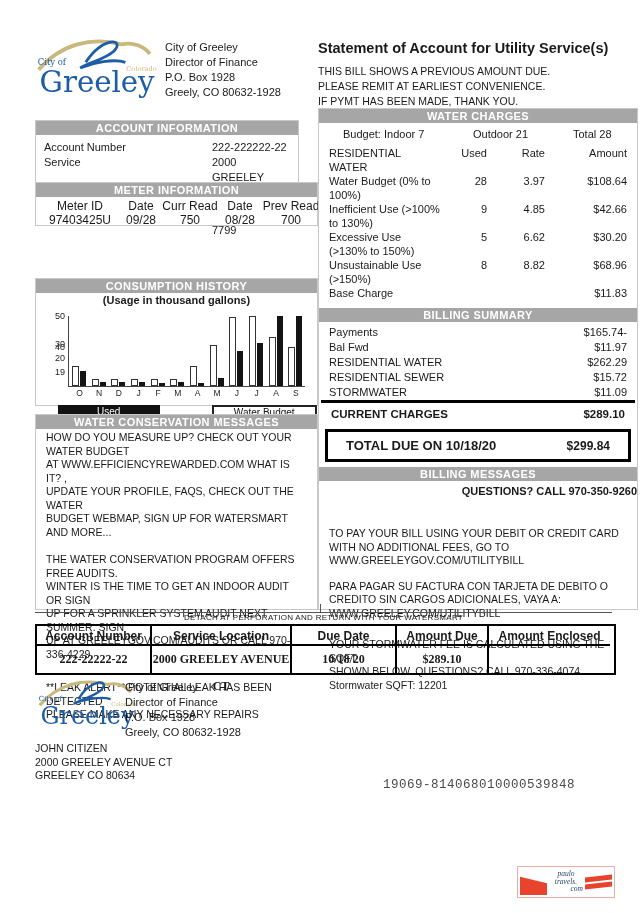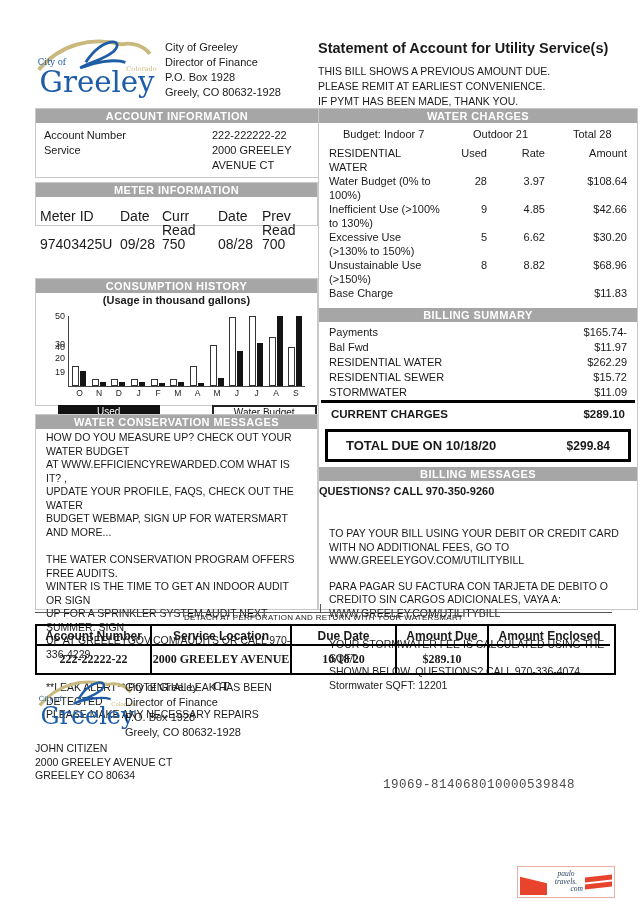--- a/index.html
+++ b/index.html
@@ -12,40 +12,40 @@
   
   .logo-svg text{font-family:"DejaVu Serif",serif;}
   .sender{font-size:11px;line-height:15px;}
   .stmt-title{font-size:14.5px;font-weight:bold;margin-bottom:8px;}
   .stmt-notes{font-size:10.5px;line-height:15px;}
   
   .acct-grid{display:grid;grid-template-columns:168px 1fr;font-size:11px;line-height:15px;
              padding:5px 8px;}
   .acct-row2{margin-top:8px;}
   
-  .meter-grid{display:grid;grid-template-columns:80px 42px 56px 44px 58px 1fr;font-size:14px;
-              line-height:14px;padding:12px 4px;}
+  .meter-grid{display:grid;grid-template-columns:80px 42px 56px 44px 58px 1fr;font-size:12px;
+              line-height:14px;text-align:center;padding:2px 4px;}
   .meter-grid .hdr{font-weight:normal;}
   
   #right-col{display:flex;flex-direction:column;}
   .budget-line{display:flex;font-size:11px;padding:5px 24px 2px;}
   .budget-line .b1{width:130px;}
   .budget-line .b2{width:100px;}
   .wc-grid{display:grid;grid-template-columns:1fr 46px 58px 82px;font-size:11px;line-height:14px;
            padding:4px 10px 2px;}
   .wc-grid .num{text-align:right;}
   .bs-row{display:flex;justify-content:space-between;font-size:11px;line-height:15px;padding:0 10px;}
   .bs-rows{padding-top:3px;}
   .cc-row{border-top:3px solid #000;display:flex;justify-content:space-between;font-weight:bold;
           font-size:11.5px;padding:5px 10px 4px;margin:0 2px;}
   .td-box{border:3px solid #000;margin:5px 6px 0;padding:6px 18px;display:flex;
           justify-content:space-between;align-items:center;font-weight:bold;}
   .td-box .lbl{font-size:13px;}
   .td-box .amt{font-size:12px;}
-  .questions{text-align:left;font-weight:bold;font-size:11px;margin-top:4px;}
+  .questions{text-align:right;font-weight:bold;font-size:11px;margin-top:4px;}
   .msg{font-size:10.5px;line-height:13.5px;white-space:pre-line;padding:0 10px;}
   
   .chart-sub{text-align:center;font-size:11px;font-weight:bold;margin-top:1px;}
   .plot{position:relative;margin:10px 0 0 32px;width:236px;height:70px;
         border-left:1px solid #444;border-bottom:1px solid #444;}
   .bar{position:absolute;bottom:0;box-sizing:border-box;}
   .bar.budget{background:#fff;border:1px solid #333;}
   .bar.used{background:#141414;}
   .xlab{position:absolute;bottom:-12px;width:17px;text-align:center;font-size:8.5px;color:#222;}
   .ylab{position:absolute;left:-22px;width:18px;text-align:right;font-size:9px;color:#222;}
@@ -93,21 +93,21 @@
 
   <div class="abs" style="left:318px;top:40px;width:320px">
     <div class="stmt-title">Statement of Account for Utility Service(s)</div>
     <div class="stmt-notes">THIS BILL SHOWS A PREVIOUS AMOUNT DUE.</div>
     <div class="stmt-notes">PLEASE REMIT AT EARLIEST CONVENIENCE.</div>
     <div class="stmt-notes">IF PYMT HAS BEEN MADE, THANK YOU.</div>
   </div>
 
   <div class="abs" style="left:35px;top:108px;width:283px;height:502px">
 
-    <div class="abs box" style="left:0;top:0;width:284px;height:70px">
+    <div class="abs box" style="left:0;top:12px;width:264px;height:70px">
       <div class="sec-bar">ACCOUNT INFORMATION</div>
       <div class="acct-grid">
         <div>Account Number</div>
         <div>222-222222-22</div>
         <div>Service</div>
         <div>2000 GREELEY AVENUE CT</div>
         <div class="acct-row2">Persons in Household: 4</div>
         <div class="acct-row2">Irrigable Area: 7799</div>
       </div>
     </div>

